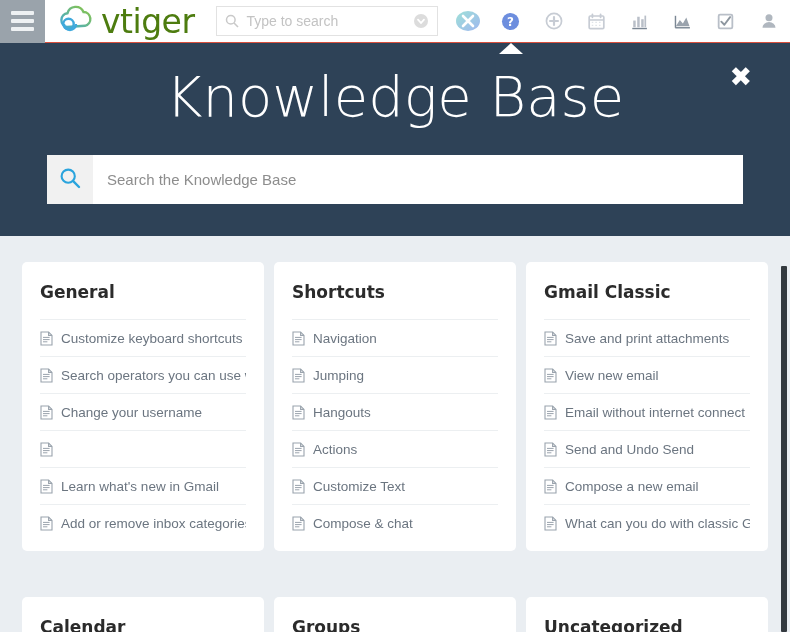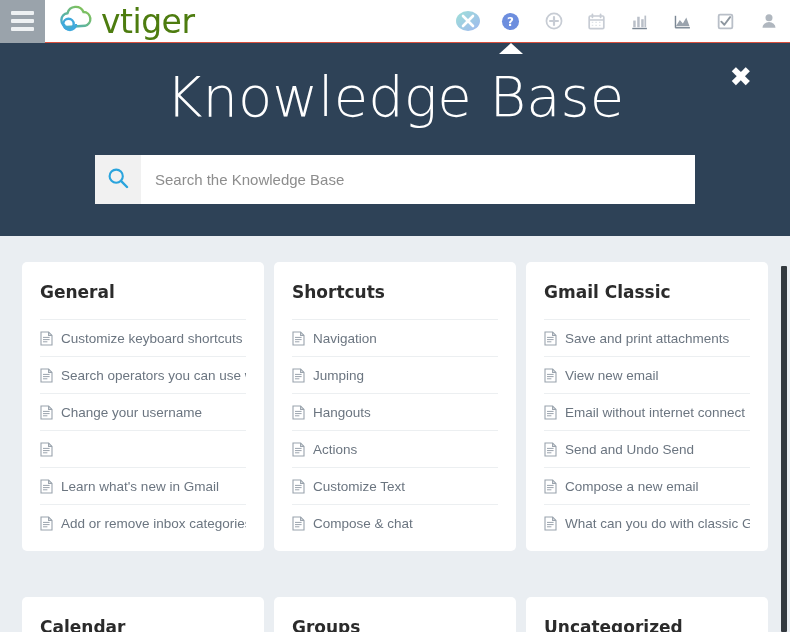--- a/index.html
+++ b/index.html
@@ -125,21 +125,21 @@
     text-align: center;
     color: #ffffff;
     font-size: 56px;
     font-weight: 300;
     letter-spacing: 0px;
     padding-top: 21px;
     font-family: "DejaVu Sans", sans-serif;
   }
   .hero-searchbar {
     margin: 26px auto 6px;
-    width: 600px; height: 49px;
+    width: 696px; height: 49px;
     display: flex;
     background: #ffffff;
   }
   .hero-search-btn {
     width: 46px; height: 49px;
     flex: 0 0 46px;
     background: #f1f1f1;
     display: flex; align-items: center; justify-content: center;
     cursor: pointer;
   }
@@ -243,20 +243,35 @@
           </linearGradient>
         </defs>
         <path d="M12 22 a7 7 0 0 1 0.5 -13.8 a8.5 8.5 0 0 1 16 -1.2 a7 7 0 0 1 1.5 13.8 z" fill="none" stroke="url(#lg1)" stroke-width="2.4"></path>
         <circle cx="13.5" cy="19" r="5.2" fill="none" stroke="#3fa9dc" stroke-width="2.4"></circle>
         <path d="M9 19 a6 6 0 0 0 12 0" fill="none" stroke="#3fa9dc" stroke-width="2.4"></path>
       </svg>
     </span>
     <span class="logo-text">vtiger</span>
   </div>
 
+  <div class="nav-search">
+    <span class="mag">
+      <svg viewBox="0 0 14 14" width="14" height="14">
+        <circle cx="5.8" cy="5.8" r="4.3" fill="none" stroke="#c9c9c9" stroke-width="1.5"></circle>
+        <line x1="9" y1="9" x2="13" y2="13" stroke="#c9c9c9" stroke-width="1.6"></line>
+      </svg>
+    </span>
+    <input type="text" placeholder="Type to search" style="">
+    <span class="chev">
+      <svg viewBox="0 0 16 16" width="16" height="16">
+        <circle cx="8" cy="8" r="7" fill="#dcdcdc"></circle>
+        <path d="M5 6.6 L8 10 L11 6.6" fill="none" stroke="#ffffff" stroke-width="1.8" stroke-linecap="round"></path>
+      </svg>
+    </span>
+  </div>
 
   <div class="nav-icons">
 
     <div class="nav-icon">
       <svg viewBox="0 0 26 22" width="26" height="22">
         <defs>
           <linearGradient id="xg" x1="0" y1="0" x2="1" y2="1">
             <stop offset="0" stop-color="#9fe0d8"></stop>
             <stop offset="1" stop-color="#9fb8ef"></stop>
           </linearGradient>

